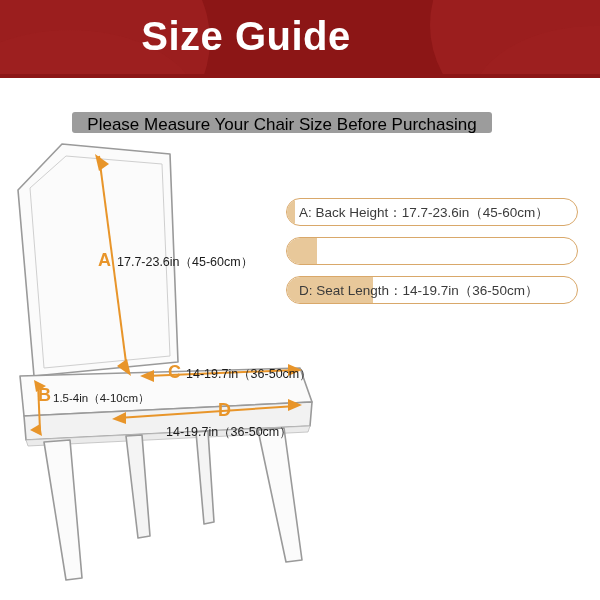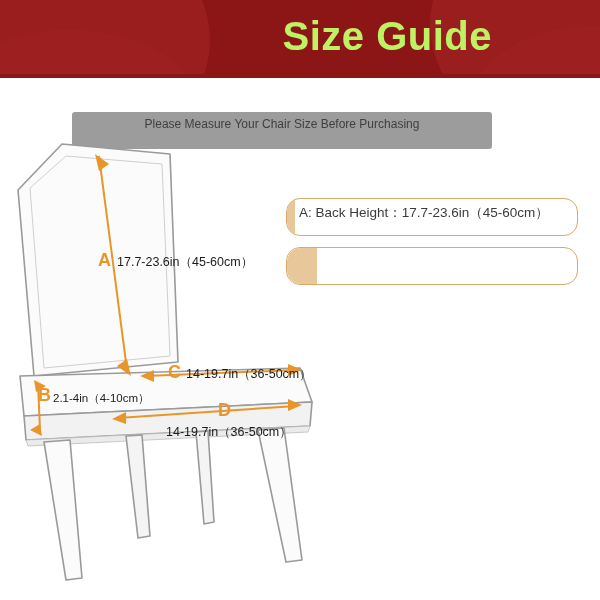--- a/index.html
+++ b/index.html
@@ -41,61 +41,61 @@
   .sw3 { left: -60px; top: 30px; width: 260px; height: 160px; background:#7d1111; }
   .sw4 { left: 470px; top: 26px; width: 250px; height: 160px; background:#7d1111; }
 
   .header-title {
     position: absolute;
     left: 0;
     top: 0;
     width: 492px;
     height: 72px;
     line-height: 72px;
-    text-align: right;
-    color: #bef264;
+    text-align: center;
+    color: #ffffff;
     font-size: 40px;
     font-weight: bold;
     letter-spacing: 0.5px;
   }
   .header-rule {
     position: absolute;
     left: 0;
     top: 74px;
     width: 600px;
     height: 4px;
     background: #8c1616;
   }
 
   
   .subtitle {
     position: absolute;
     left: 72px;
     top: 112px;
     width: 420px;
-    height: 37px;
+    height: 21px;
     line-height: 25px;
     text-align: center;
     background: #9c9c9c;
-    color: #404040;
-    font-size: 12px;
+    color: #000000;
+    font-size: 17px;
     border-radius: 3px;
     white-space: nowrap;
   }
 
   
   .legend {
     position: absolute;
     left: 286px;
     top: 198px;
     width: 292px;
   }
   .legend-row {
     position: relative;
-    height: 38px;
+    height: 28px;
     margin-bottom: 11px;
     border-radius: 14px;
     border: 1px solid #d9a86a;
     color: #3b3b3b;
     font-size: 13.5px;
     line-height: 28px;
     padding-left: 12px;
     box-sizing: border-box;
     white-space: nowrap;
     overflow: hidden;
@@ -203,31 +203,35 @@
       <path d="M118 288 L296 276"></path>
       <path d="M112 289 L126 282 L126 294 Z" fill="#e8952a" stroke="none"></path>
       <path d="M302 275 L288 269 L288 281 Z" fill="#e8952a" stroke="none"></path>
     </g>
   </svg>
 
   <div class="dim-letter" id="lbl-a-letter">A</div>
   <div class="dim-text" id="lbl-a-text">17.7-23.6in（45-60cm）</div>
 
   <div class="dim-letter" id="lbl-b-letter">B</div>
-  <div class="dim-text" id="lbl-b-text">2.1-4in（4-10cm）</div>
+  <div class="dim-text" id="lbl-b-text">1.5-4in（4-10cm）</div>
 
   <div class="dim-letter" id="lbl-c-letter">C</div>
   <div class="dim-text" id="lbl-c-text">14-19.7in（36-50cm）</div>
 
   <div class="dim-letter" id="lbl-d-letter">D</div>
   <div class="dim-text" id="lbl-d-text">14-19.7in（36-50cm）</div>
 
   <div class="legend">
     <div class="legend-row lr0">
       <span class="fill"></span>
       <span class="txt">A: Back Height：17.7-23.6in（45-60cm）</span>
     </div>
     <div class="legend-row lr1">
       <span class="fill"></span>
     </div>
+    <div class="legend-row lr3">
+      <span class="fill"></span>
+      <span class="txt">D: Seat Length：14-19.7in（36-50cm）</span>
+    </div>
   </div>
 
 </div>
 
 </body></html>

